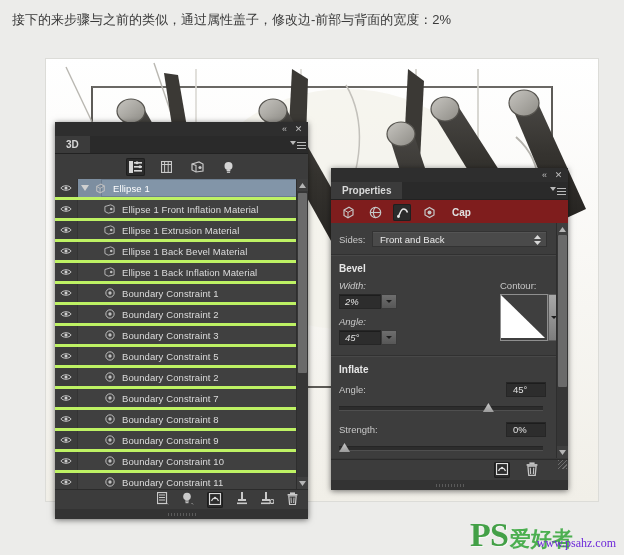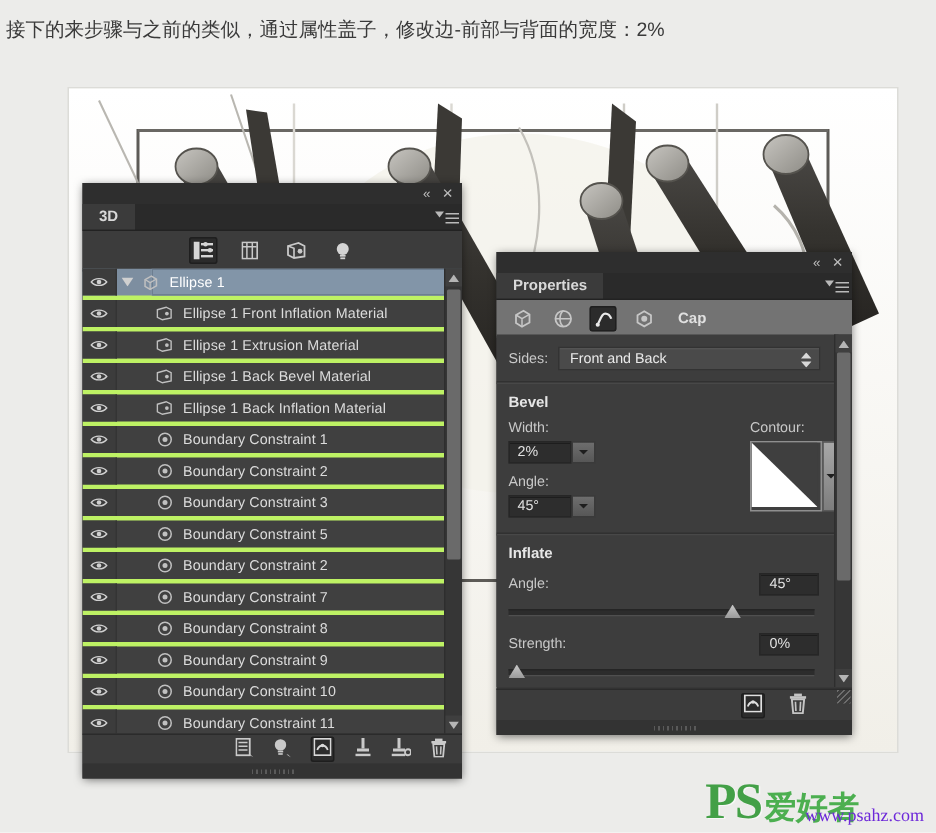--- a/index.html
+++ b/index.html
@@ -6,21 +6,21 @@
   body{
     width:624px;height:555px;position:relative;overflow:hidden;
     background:#ececea;
     font-family:"Liberation Sans","DejaVu Sans",sans-serif;
     -webkit-font-smoothing:antialiased;
   }
   
   #caption{
     position:absolute;left:0;top:0;width:517px;height:40px;
     background:#ececea;color:#3a3a3a;
-    font-size:13px;line-height:40px;padding-left:4px;
+    font-size:13px;line-height:40px;padding-left:12px;
     box-sizing:border-box;white-space:nowrap;
   }
   
   #canvas-wrap{
     position:absolute;left:46px;top:59px;width:552px;height:442px;
     background:#fbfbf9;overflow:hidden;
     box-shadow:0 0 0 1px #dcdcd8;
   }
   #art{position:absolute;inset:0;overflow:hidden;background:
       linear-gradient(180deg,#ffffff 0%,#fbfaf6 55%,#f3f2ec 100%);}
@@ -75,21 +75,21 @@
   #p3d-footer{position:absolute;left:0;bottom:10px;width:253px;height:20px;
      background:#3c3c3c;border-top:1px solid #2b2b2b;
      display:flex;align-items:center;justify-content:flex-end;gap:13px;padding-right:10px;
      box-sizing:border-box;}
   #p3d-grip{position:absolute;left:0;bottom:0;width:253px;height:10px;background:#333;}
   #p3d-grip .g{position:absolute;left:50%;top:4px;margin-left:-14px;width:28px;height:3px;
      background:repeating-linear-gradient(90deg,#5a5a5a 0 1px,transparent 1px 3px);}
 
   
   #panelprops{left:331px;top:168px;width:237px;height:322px;}
-  #pp-tabs{height:24px;background:#737373;border-bottom:1px solid #2b2b2b;
+  #pp-tabs{height:24px;background:#7f1d1d;border-bottom:1px solid #2b2b2b;
      display:flex;align-items:center;padding-left:8px;gap:9px;}
   .pp-tab{width:18px;height:17px;display:flex;align-items:center;justify-content:center;
      border-radius:2px;}
   .pp-tab.active{background:#2b2b2b;box-shadow:inset 0 0 0 1px #1f1f1f;}
   #pp-tabname{font-size:10px;color:#e0e0e0;font-weight:bold;margin-left:5px;}
   #pp-body{position:absolute;left:0;top:55px;width:228px;height:235px;background:#3d3d3d;
      overflow:hidden;}
   .sect-row{padding:7px 0 0 8px;}
   .lbl{font-size:9.5px;color:#c8c8c8;}
   .sect-title{font-size:10px;color:#e6e6e6;font-weight:bold;}
@@ -641,21 +641,21 @@
               <path d="M3.5,10 L0,6 L7,6 Z" fill="#d8d8d8"></path>
             </svg>
         </span>
       </div>
     </div>
     <div class="hr"></div>
 
     <div class="sect-row">
       <div class="sect-title">Bevel</div>
       <div style="display:flex;margin-top:6px;">
-        <div style="width:120px;">
+        <div style="width:120px;font-style:italic;">
           <div class="lbl">Width:</div>
           <div style="margin-top:3px;">
             <span class="field" style="width:42px;">2%</span><span class="drop-btn">
                 <span class="caret-dn"></span>
               </span>
           </div>
           <div class="lbl" style="margin-top:7px;">Angle:</div>
           <div style="margin-top:3px;">
             <span class="field" style="width:42px;">45°</span><span class="drop-btn">
                 <span class="caret-dn"></span>

